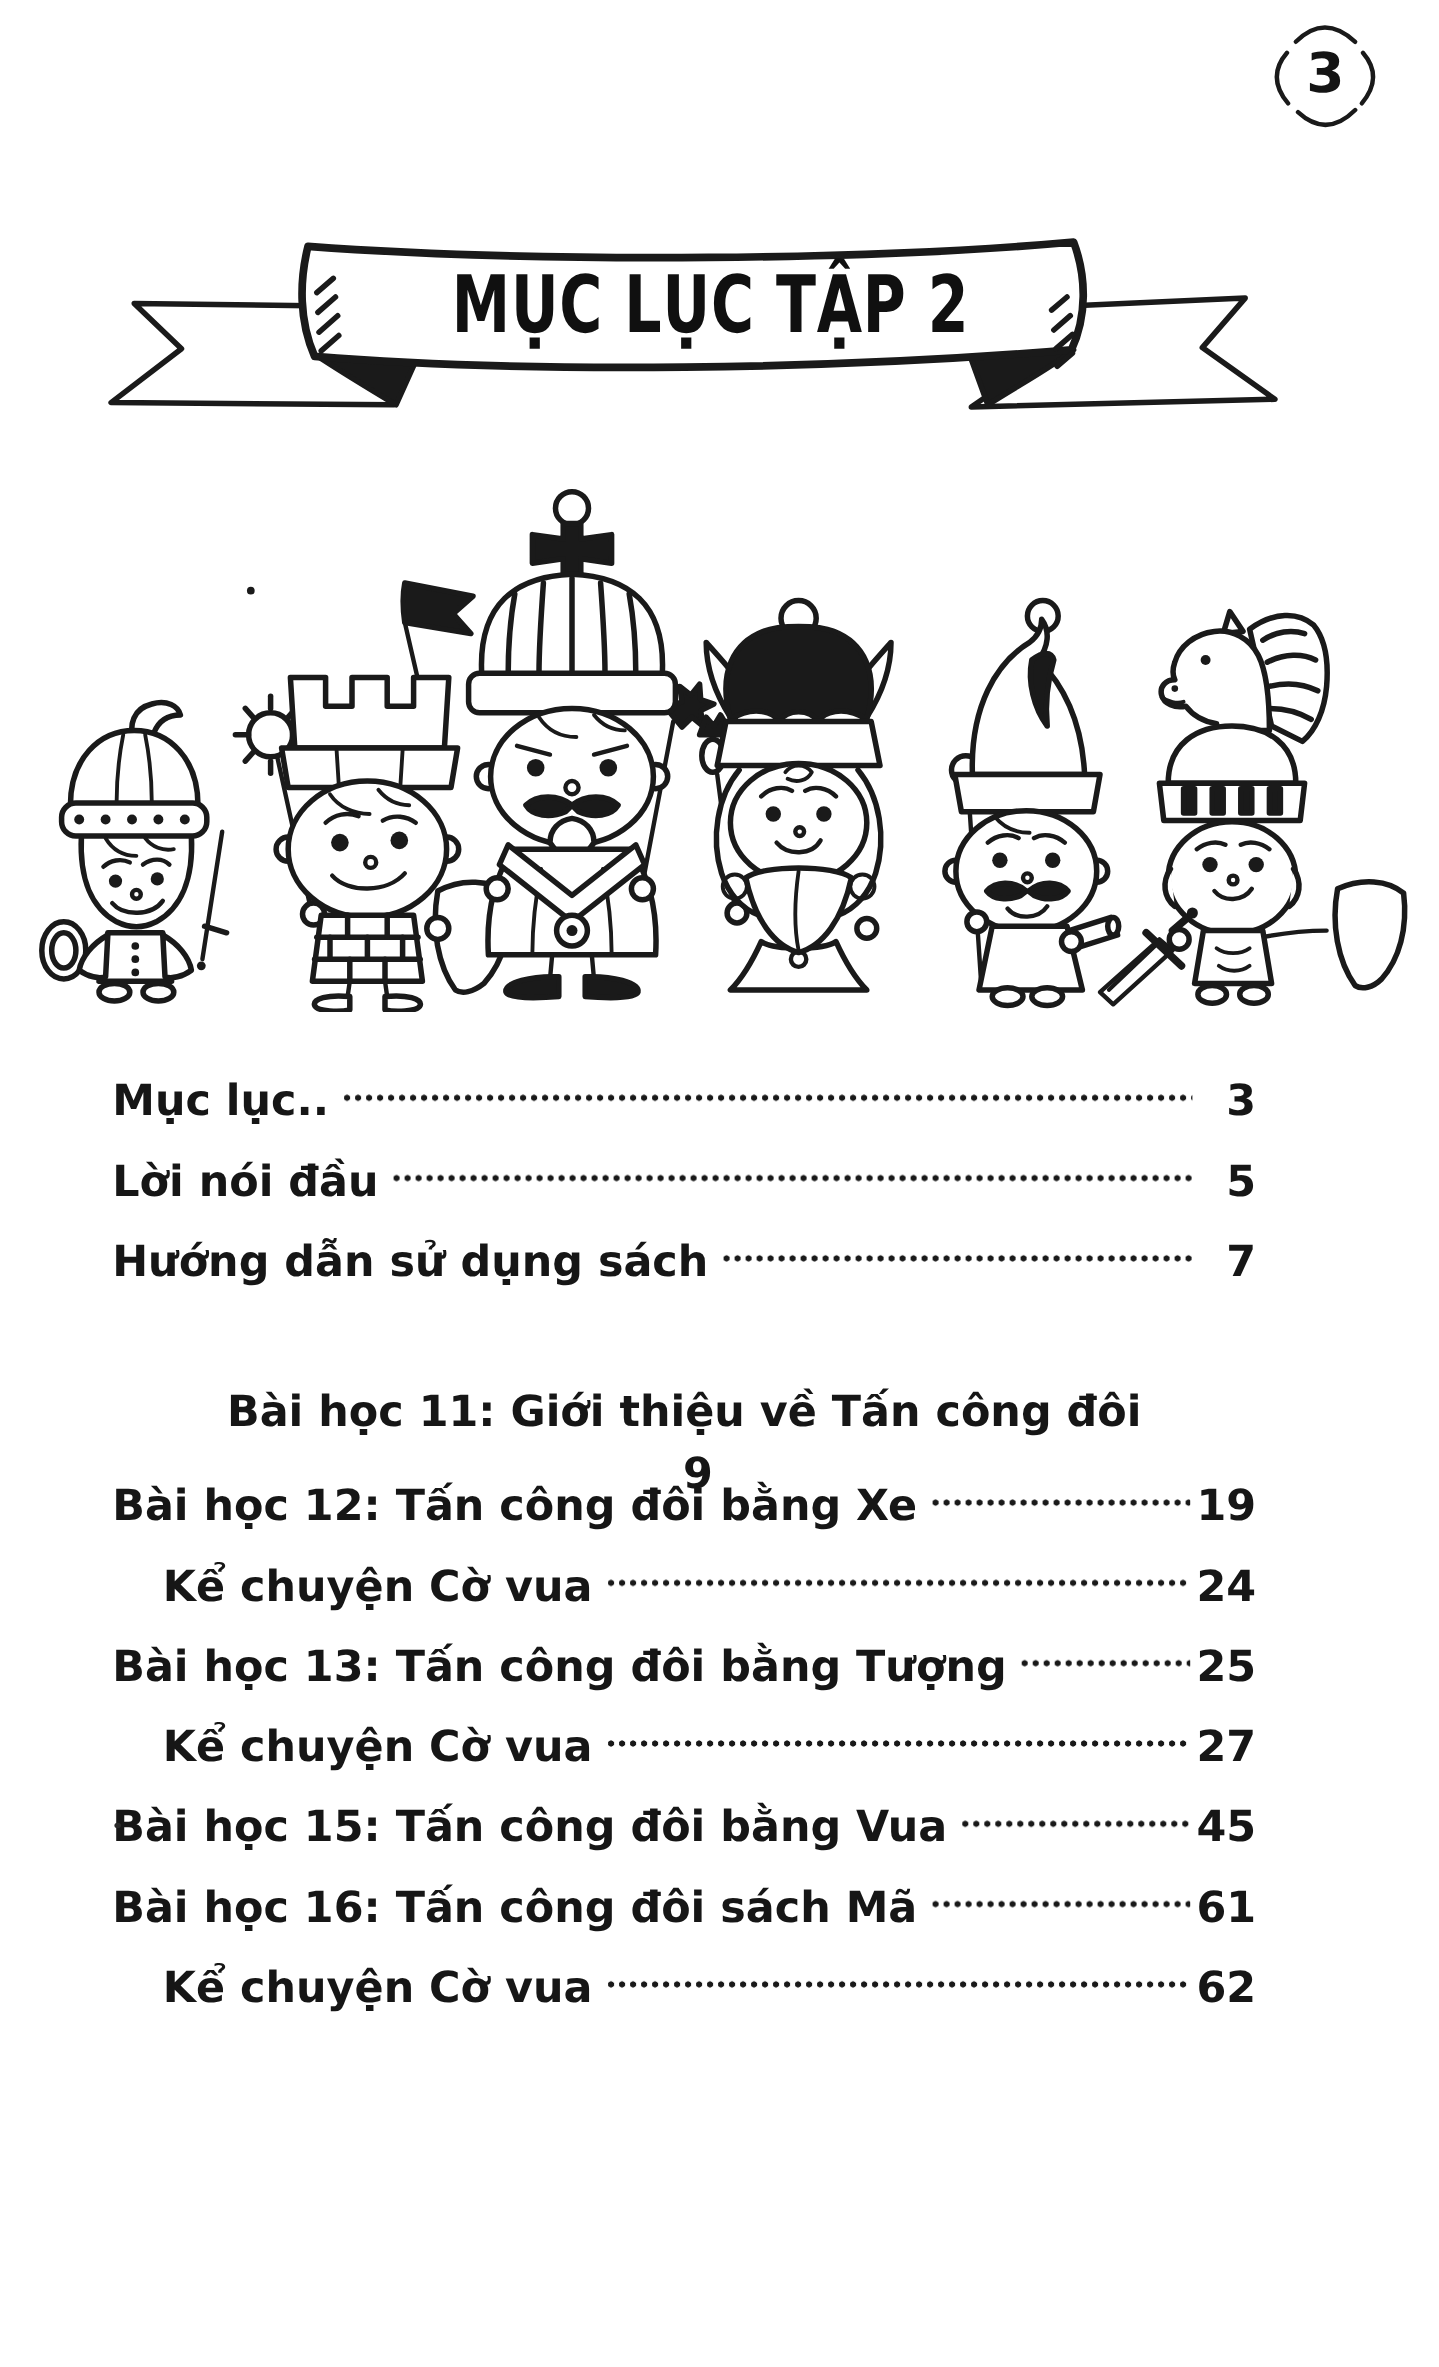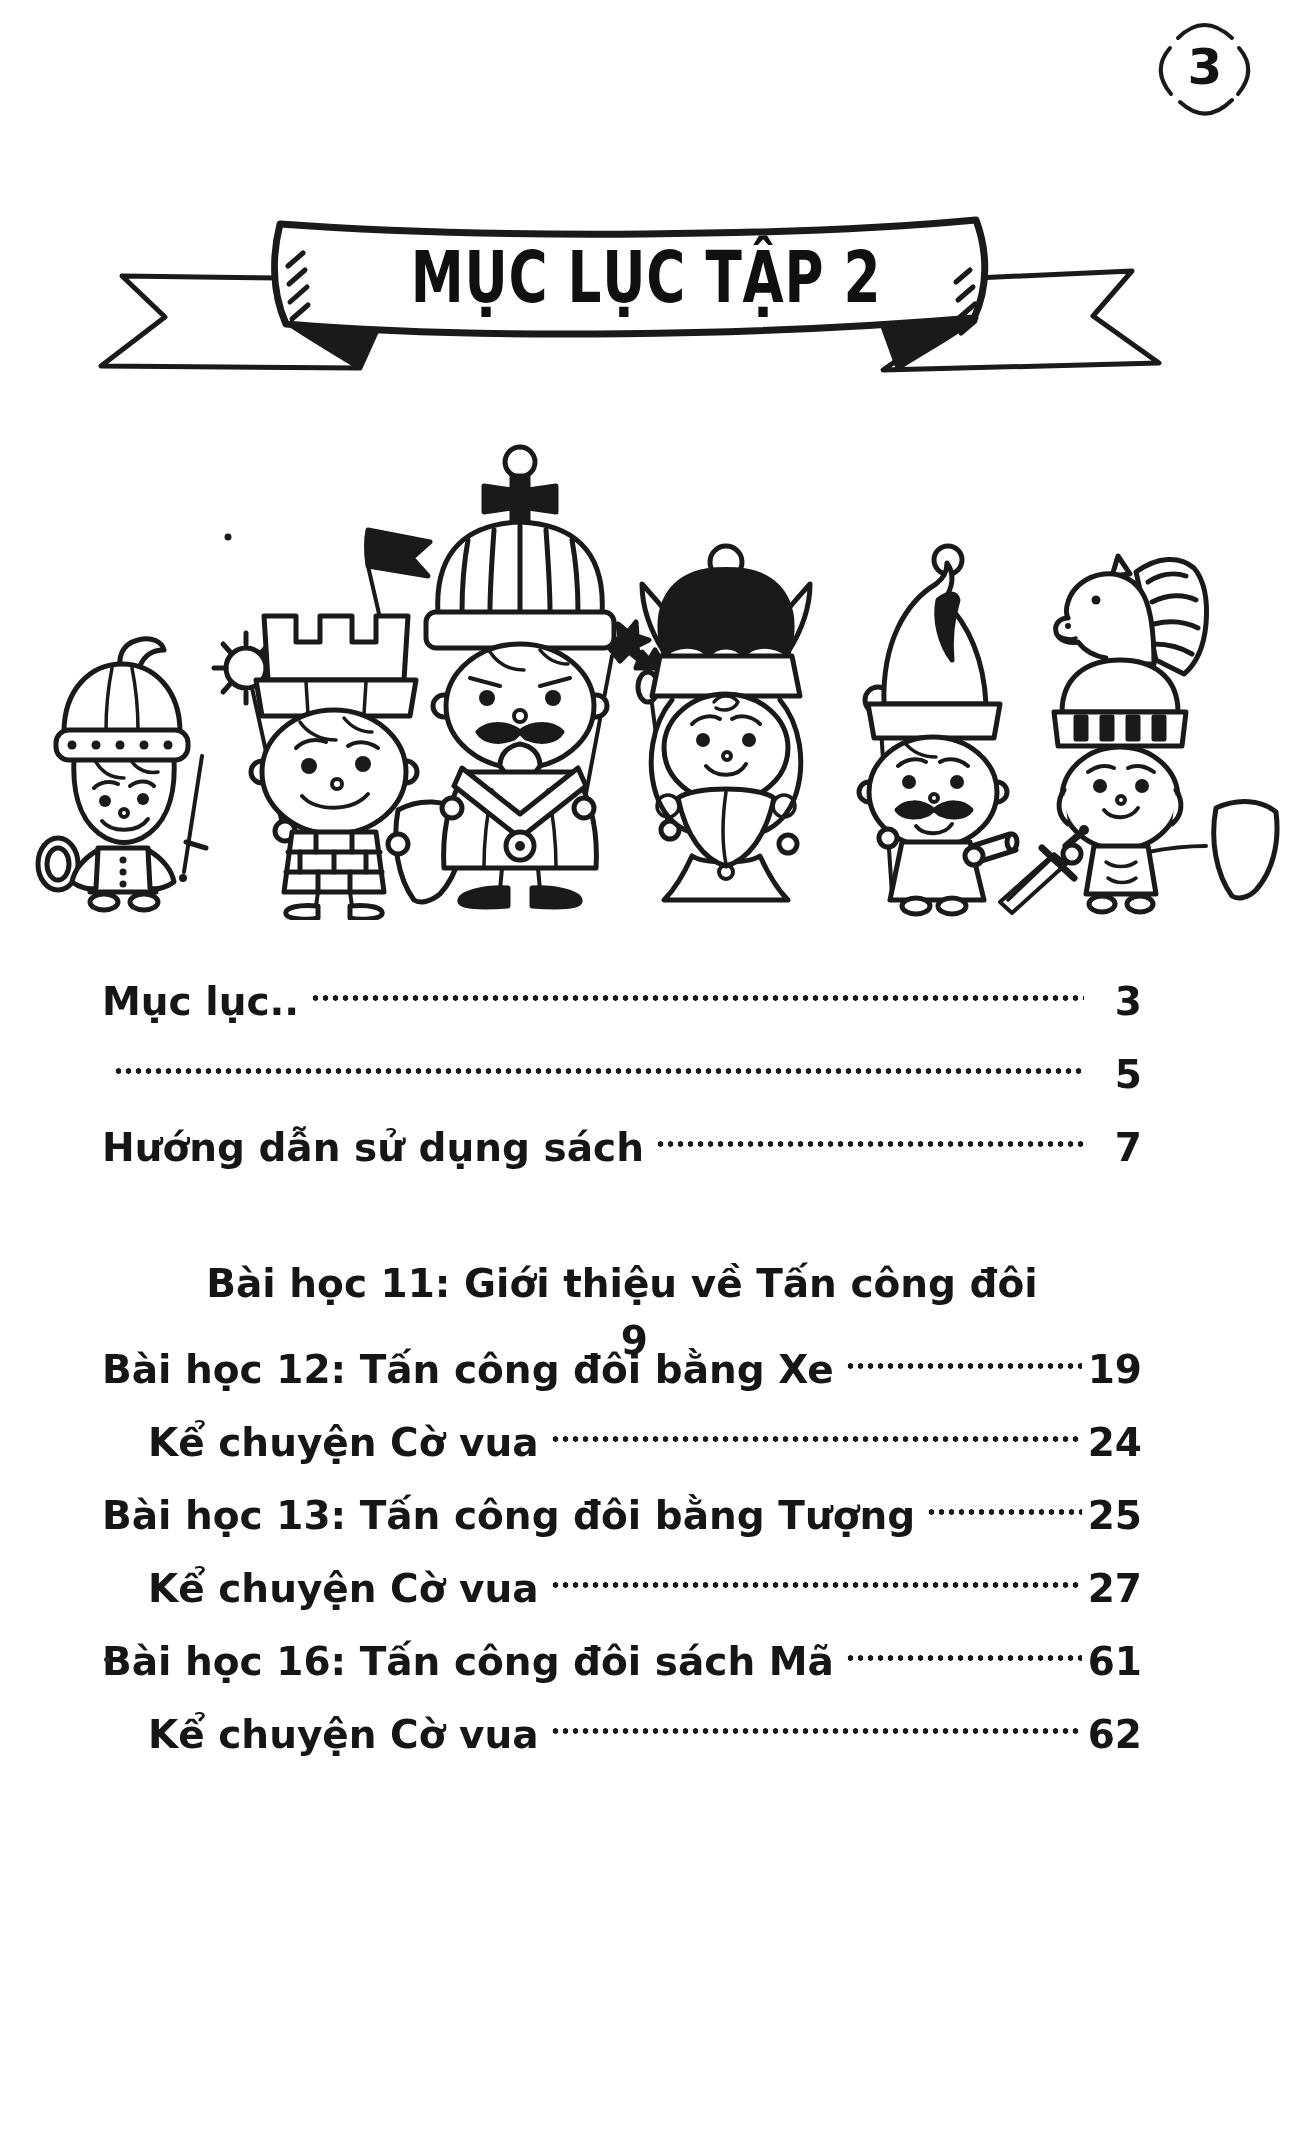--- a/index.html
+++ b/index.html
@@ -307,20 +307,21 @@
 
 <div class="toc">
 
   <div class="toc-row">
     <span class="toc-label">Mục lục..</span>
     <span class="toc-leader"></span>
     <span class="toc-page">3</span>
   </div>
 
   <div class="toc-row">
+    <span class="toc-label">Lời nói đầu</span>
     <span class="toc-leader"></span>
     <span class="toc-page">5</span>
   </div>
 
   <div class="toc-row">
     <span class="toc-label">Hướng dẫn sử dụng sách</span>
     <span class="toc-leader"></span>
     <span class="toc-page">7</span>
   </div>
 
@@ -348,20 +349,25 @@
     <span class="toc-page">25</span>
   </div>
 
 
   <div class="toc-row indent">
     <span class="toc-label">Kể chuyện Cờ vua</span>
     <span class="toc-leader"></span>
     <span class="toc-page">27</span>
   </div>
 
+  <div class="toc-row">
+    <span class="toc-label">Bài học 15: Tấn công đôi bằng Vua</span>
+    <span class="toc-leader"></span>
+    <span class="toc-page">45</span>
+  </div>
 
   <div class="toc-row">
     <span class="toc-label">Bài học 16: Tấn công đôi sách Mã</span>
     <span class="toc-leader"></span>
     <span class="toc-page">61</span>
   </div>
 
   <div class="toc-row indent">
     <span class="toc-label">Kể chuyện Cờ vua</span>
     <span class="toc-leader"></span>

